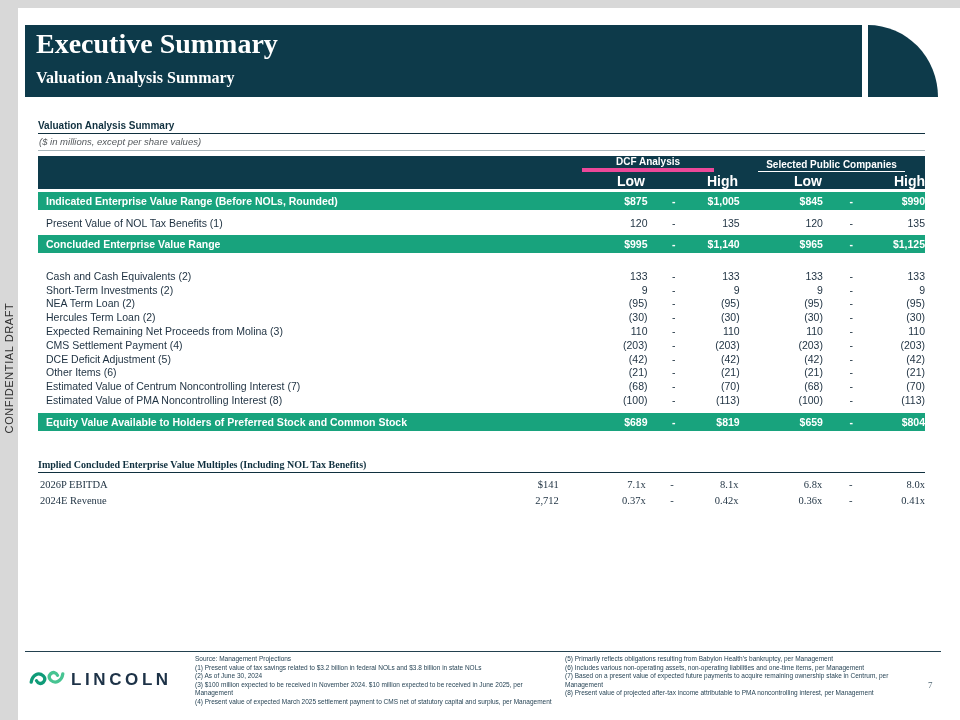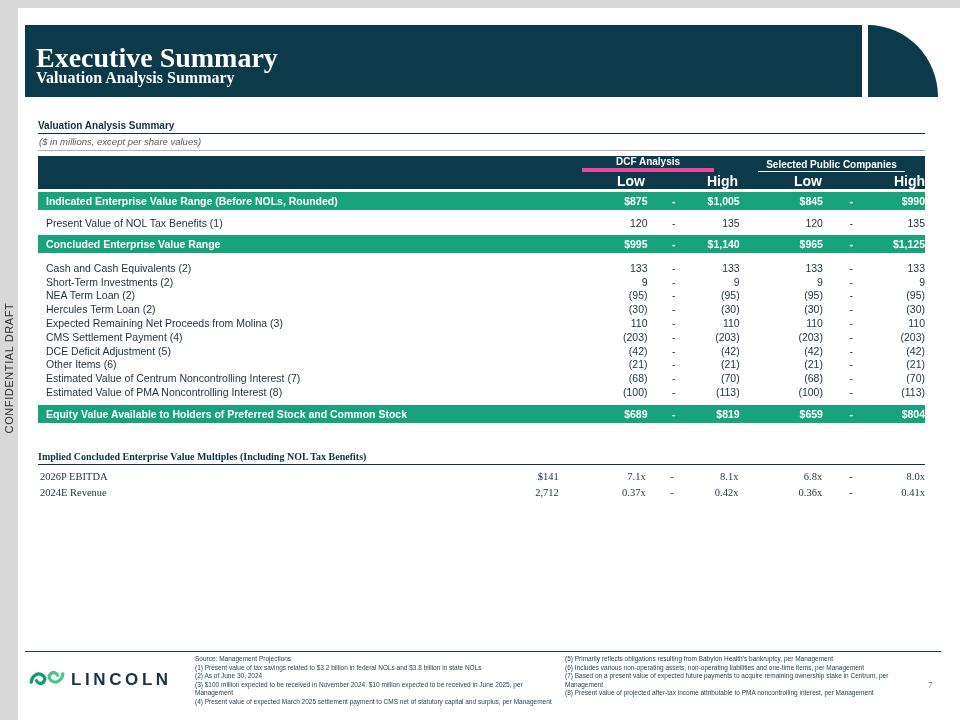--- a/index.html
+++ b/index.html
@@ -11,21 +11,21 @@
   
   .frame-top{position:absolute;left:0;top:0;width:960px;height:8px;background:#d8d8d8;}
   .frame-left{position:absolute;left:0;top:0;width:18px;height:720px;background:#d8d8d8;}
   .confidential{
     position:absolute;left:-86px;top:361px;width:192px;height:14px;
     transform:rotate(-90deg);text-align:center;
     font-size:11px;color:#2e2e2e;letter-spacing:0.6px;font-weight:400;
   }
   
   .hdr-bar{position:absolute;left:25px;top:25px;width:837px;height:72px;background:#0d3a4a;}
-  .hdr-title{position:absolute;left:11px;top:17px;font-family:"Liberation Serif",serif;font-weight:700;font-size:28px;color:#ffffff;}
+  .hdr-title{position:absolute;left:11px;top:3px;font-family:"Liberation Serif",serif;font-weight:700;font-size:28px;color:#ffffff;}
   .hdr-sub{position:absolute;left:11px;top:44px;font-family:"Liberation Serif",serif;font-weight:700;font-size:16px;color:#ffffff;}
   .hdr-accent{position:absolute;left:868px;top:25px;width:70px;height:72px;background:#0d3a4a;border-top-right-radius:70px 72px;}
 
   
   .content{position:absolute;left:38px;top:120px;width:887px;}
   .tbl-title{font-size:10px;font-weight:700;color:#10303f;padding-bottom:2px;border-bottom:1.5px solid #10303f;}
   .tbl-note{font-size:9.5px;font-style:italic;color:#555a5e;padding:2px 0 3px 1px;border-bottom:1px solid #a8b6bb;}
 
   .band{background:#0d3a4a;color:#fff;margin-top:5px;}
   .band-row1{display:flex;height:16px;align-items:flex-end;font-size:10px;font-weight:700;}
@@ -43,21 +43,21 @@
   .c-v3{width:84px;text-align:right;}
   .c-d2{width:57px;text-align:center;}
   .c-v4{width:46px;text-align:right;}
 
   .tbody .trow{display:flex;align-items:center;font-size:10.5px;color:#1d3040;}
   .trow .c-label{width:520px;padding-left:8px;}
   .trow.highlight{background:#18a37d;color:#ffffff;font-weight:700;height:18px;}
   .trow.plain{height:25px;}
   .trow.detail{height:13.8px;}
   .band + .tbody .trow:first-child{margin-top:3px;}
-  .trow.highlight + .trow.detail{margin-top:8px;}
+  .trow.highlight + .trow.detail{margin-top:16px;}
   .trow.detail + .trow.highlight{margin-top:6px;}
 
   
   .mult{margin-top:28px;font-family:Liberation Serif, serif;}
   .mult-title{font-size:10px;font-weight:700;color:#10303f;padding-bottom:2px;border-bottom:1.5px solid #10303f;margin-bottom:4px;}
   .mrow{display:flex;height:16px;align-items:center;font-size:10.5px;color:#1d3040;}
   .m-label{width:432px;padding-left:2px;}
   .m-stat{width:88px;text-align:right;}
 
   

